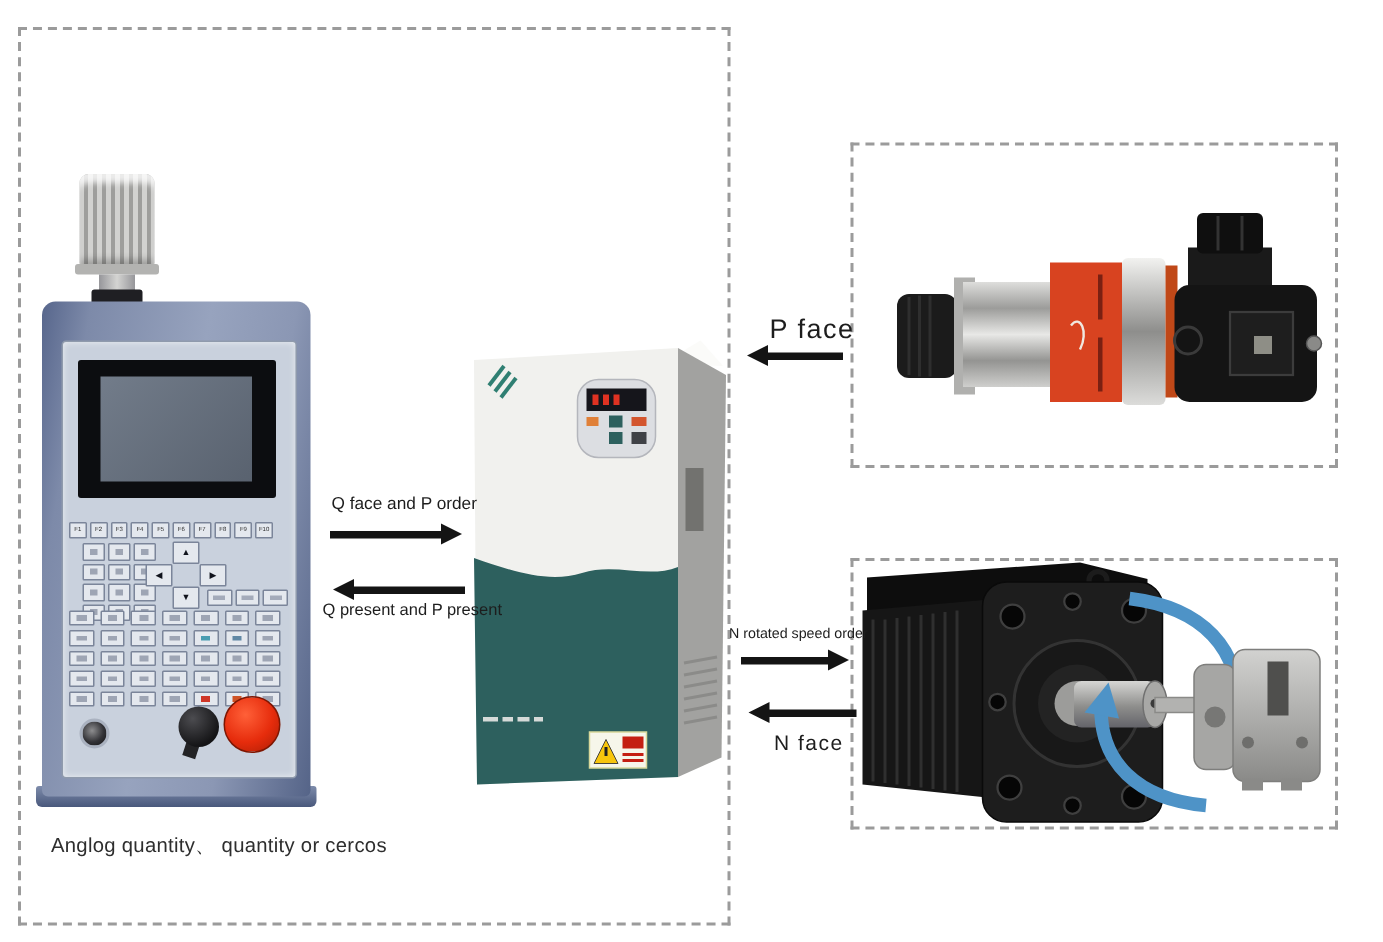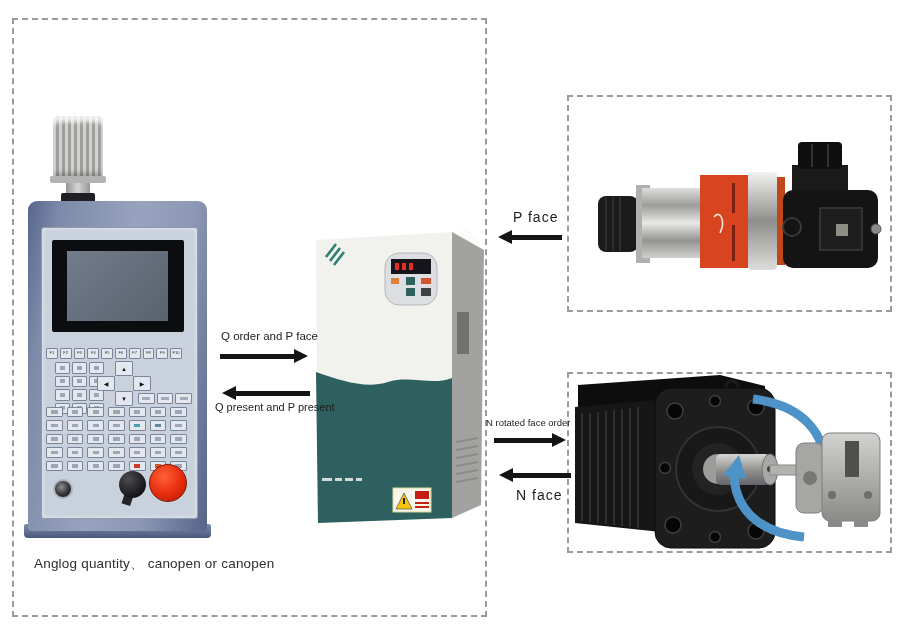--- a/index.html
+++ b/index.html
@@ -317,44 +317,44 @@
       <circle cx="240" cy="105" r="7" fill="#777775"></circle>
       <rect x="252" y="60" width="58" height="88" rx="8" fill="url(#pump)" stroke="#7e7e7c"></rect>
       <rect x="275" y="68" width="14" height="36" fill="#4f4f4d"></rect>
       <circle cx="262" cy="122" r="4" fill="#6e6e6c"></circle>
       <circle cx="298" cy="122" r="4" fill="#6e6e6c"></circle>
       <rect x="258" y="146" width="14" height="8" fill="#8a8a88"></rect>
       <rect x="284" y="146" width="14" height="8" fill="#8a8a88"></rect>
     </g>
   </svg>
 
-  <div class="lbl" style="left:221px;top:330px;font-size:11.5px;">Q order and P face</div>
+  <div class="lbl" style="left:221px;top:330px;font-size:11.5px;">Q face and P order</div>
   <div class="arrow right" style="left:220px;top:349px;width:88px;">
     <div class="line"></div>
       <div class="tip"></div>
   </div>
 
   <div class="arrow left" style="left:222px;top:386px;width:88px;">
     <div class="line"></div>
       <div class="tip"></div>
   </div>
   <div class="lbl" style="left:215px;top:401px;font-size:11px;">Q present and P present</div>
 
-  <div class="lbl" style="left:513px;top:209px;font-size:14px;letter-spacing:1px;">P face</div>
+  <div class="lbl" style="left:513px;top:209px;font-size:18px;letter-spacing:1px;">P face</div>
   <div class="arrow left" style="left:498px;top:230px;width:64px;">
     <div class="line"></div>
       <div class="tip"></div>
   </div>
 
-  <div class="lbl" style="left:486px;top:417px;font-size:9.5px;">N rotated face order</div>
+  <div class="lbl" style="left:486px;top:417px;font-size:9.5px;">N rotated speed order</div>
   <div class="arrow right" style="left:494px;top:433px;width:72px;">
     <div class="line"></div>
       <div class="tip"></div>
   </div>
 
   <div class="arrow left" style="left:499px;top:468px;width:72px;">
     <div class="line"></div>
       <div class="tip"></div>
   </div>
   <div class="lbl" style="left:516px;top:487px;font-size:14px;letter-spacing:1px;">N face</div>
 
-  <div class="lbl note" style="left:34px;top:555px;">Anglog quantity、 canopen or canopen</div>
+  <div class="lbl note" style="left:34px;top:555px;">Anglog quantity、 quantity or cercos</div>
 </div>
 
 </body></html>

